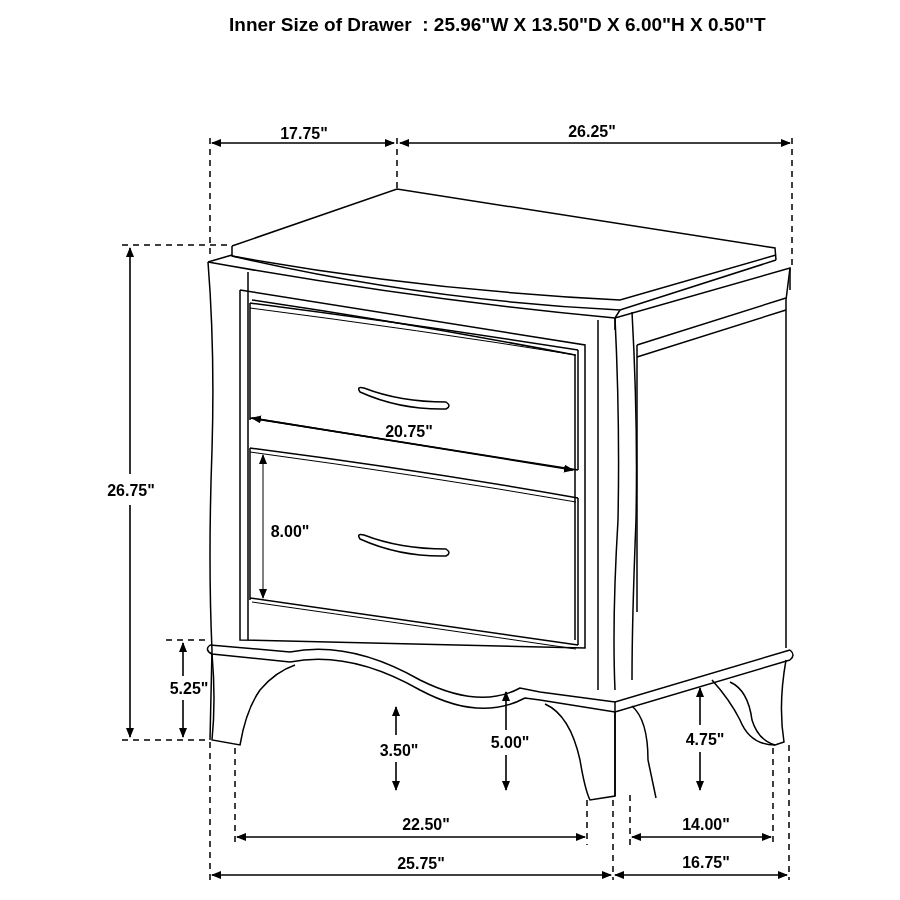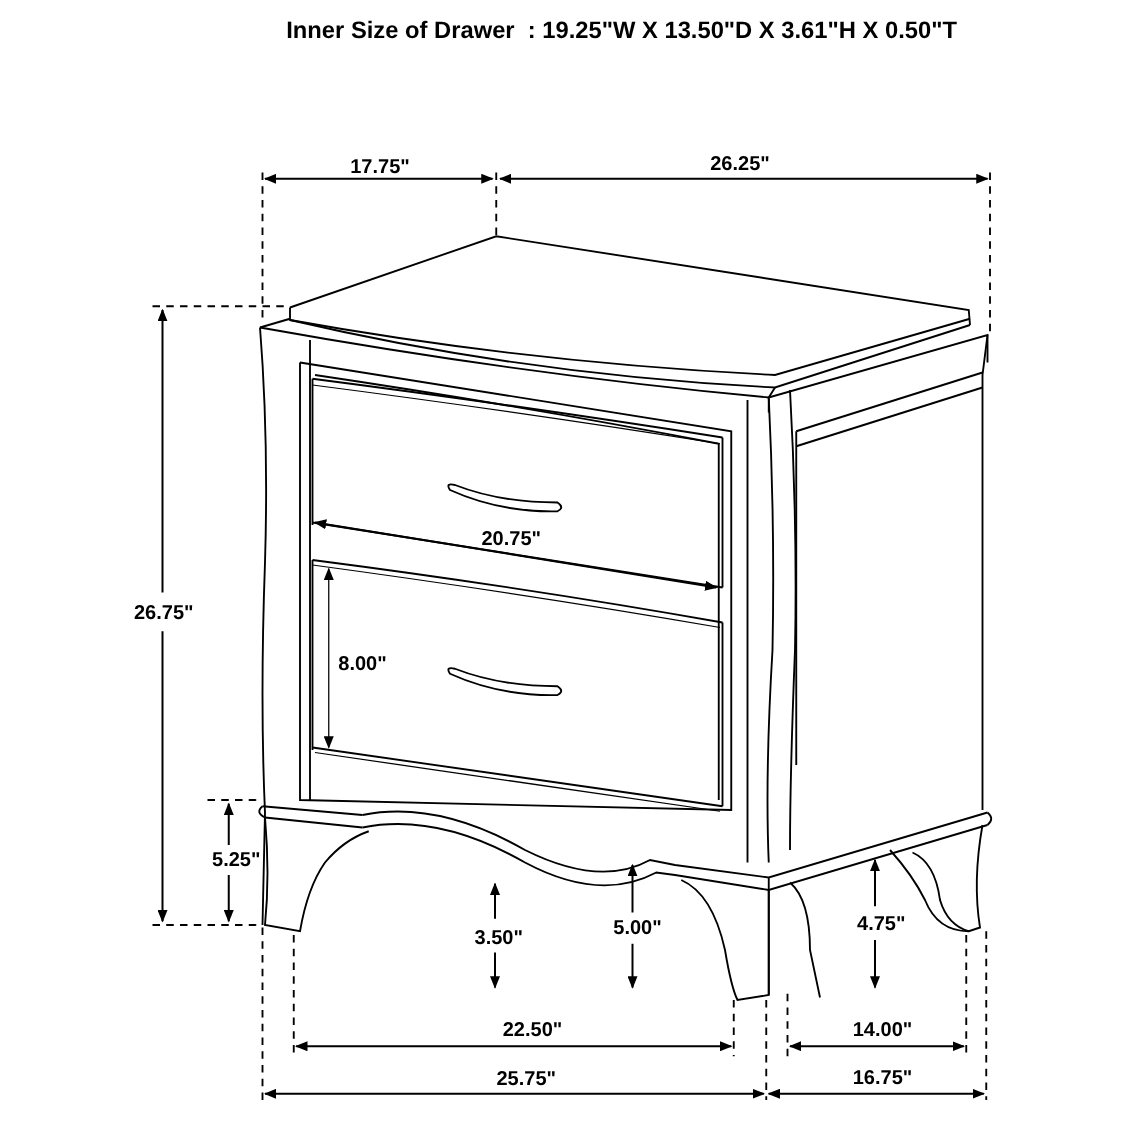--- a/index.html
+++ b/index.html
@@ -8,21 +8,21 @@
   svg { position: absolute; left: 0; top: 0; }
   .lbl { position: absolute; font-size: 16px; font-weight: bold; color: #000; white-space: nowrap; transform: translate(-50%, -50%); background: transparent; }
   .ln { fill: none; stroke: #000; stroke-width: 1.5; }
   .thin { fill: none; stroke: #000; stroke-width: 1; }
   .dash { fill: none; stroke: #000; stroke-width: 1.5; stroke-dasharray: 6 5; }
   .dim { fill: none; stroke: #000; stroke-width: 1.6; }
 </style>
 </head>
 <body>
 
-<div class="title">Inner Size of Drawer  : 19.25"W X 13.50"D X 3.61"H X 0.50"T</div>
+<div class="title">Inner Size of Drawer  : 25.96"W X 13.50"D X 6.00"H X 0.50"T</div>
 
 <svg width="900" height="900" viewBox="0 0 900 900">
   <defs>
     <marker id="ah" markerWidth="10" markerHeight="8" refX="9" refY="4" orient="auto-start-reverse" markerUnits="userSpaceOnUse">
       <path d="M0,0 L10,4 L0,8 Z" fill="#000"></path>
     </marker>
   </defs>
 
   <g>
     <path class="ln" d="M232,246 L397,189 L775,248 L776,260"></path>

